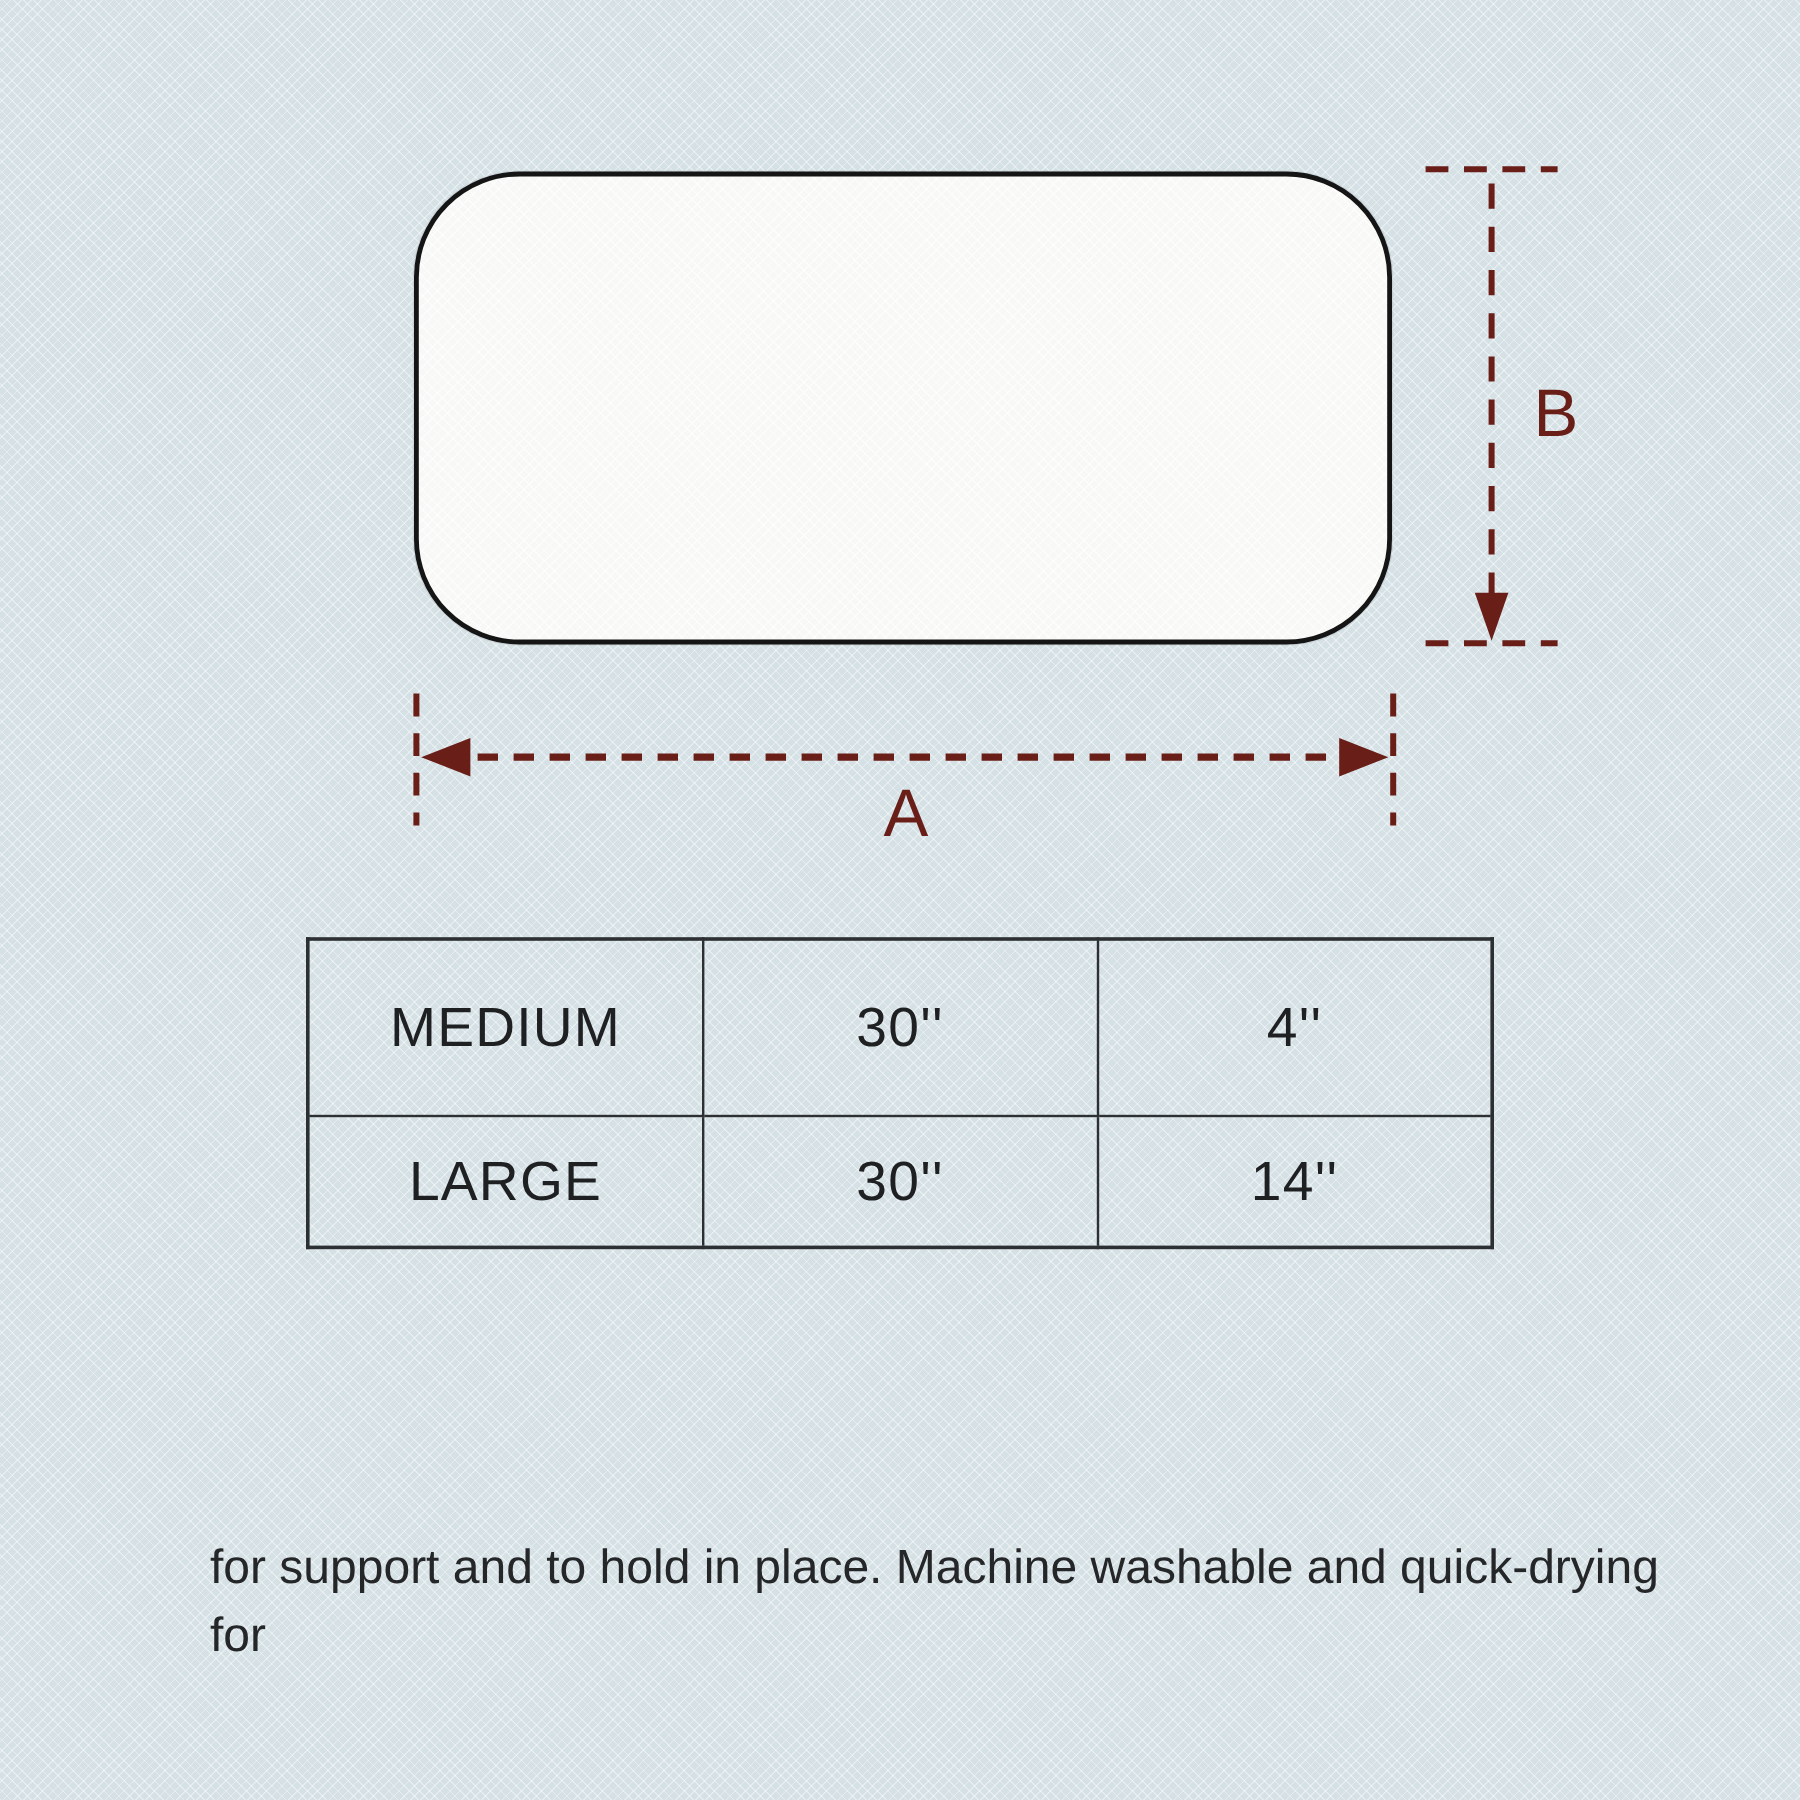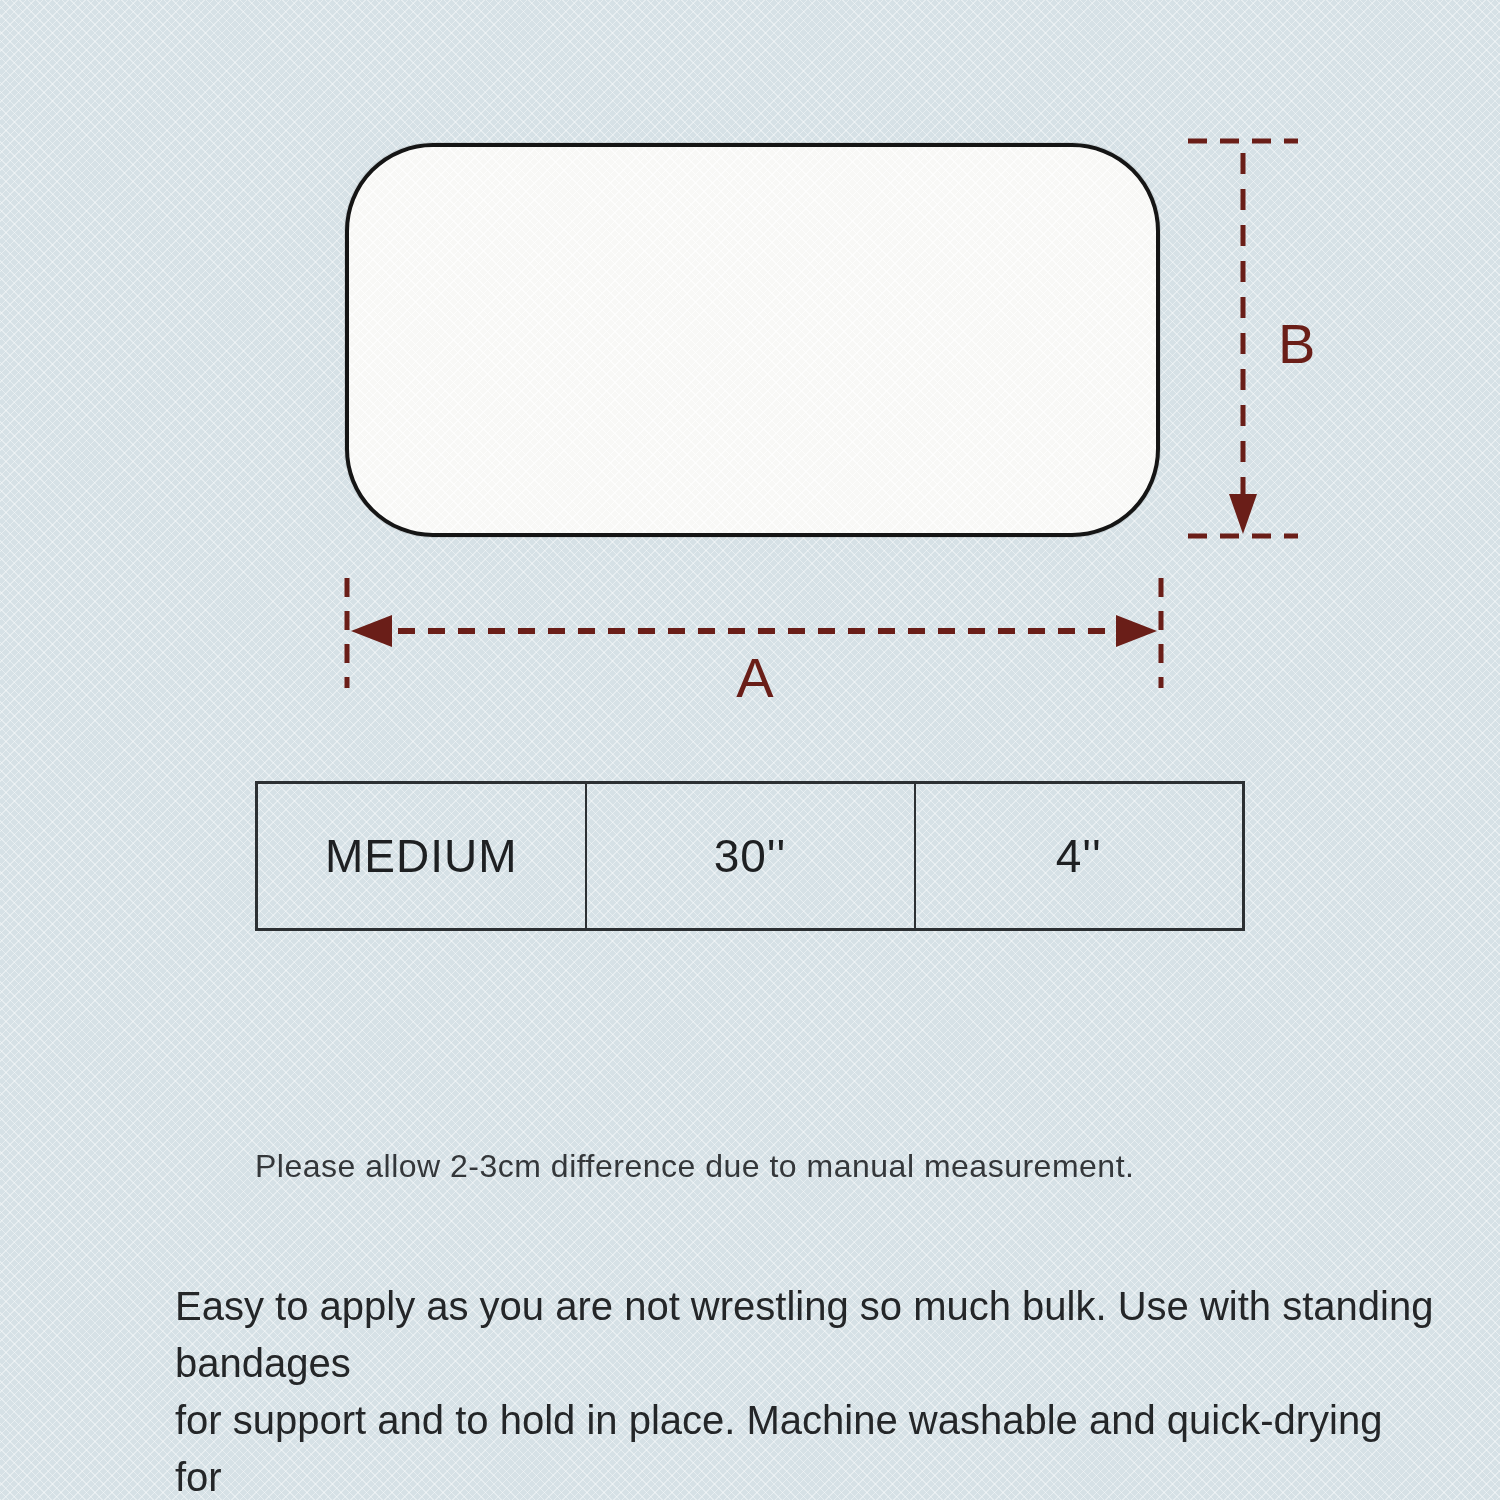--- a/index.html
+++ b/index.html
@@ -138,24 +138,27 @@
   <div class="dim-label dim-a">A</div>
   <div class="dim-label dim-b">B</div>
 
   <table class="size-table">
     <tbody>
       <tr class="row1">
         <td>MEDIUM</td>
         <td>30''</td>
         <td>4''</td>
       </tr>
+      <tr class="row2">
+        <td>LARGE</td>
+        <td>30''</td>
+        <td>14''</td>
+      </tr>
     </tbody>
   </table>
 
-  <div class="note">Please allow 2-3cm difference due to manual measurement.</div>
 
   <div class="para">
-    <div>Easy to apply as you are not wrestling so much bulk. Use with standing bandages</div>
     <div>for support and to hold in place. Machine washable and quick-drying for</div>
 
   </div>
 
 </div>
 
 </body></html>

